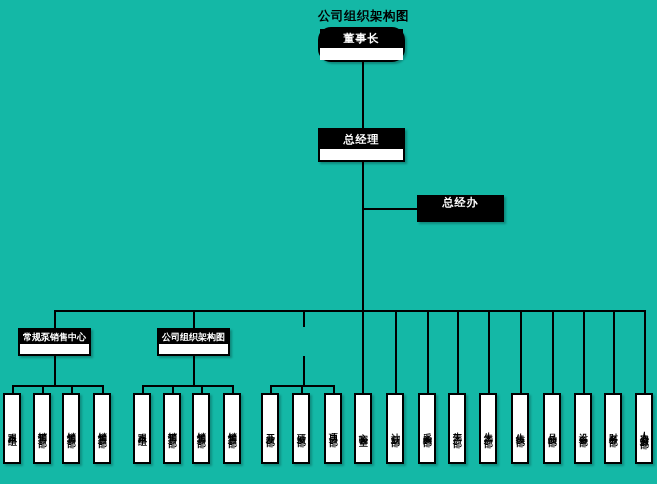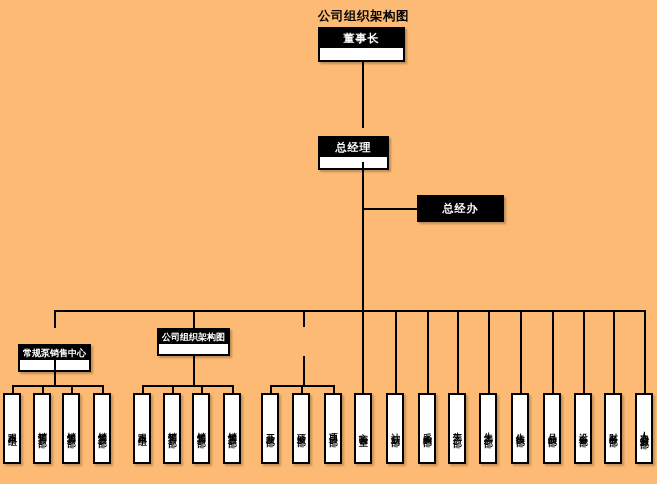--- a/index.html
+++ b/index.html
@@ -1,53 +1,53 @@
 <!DOCTYPE html>
 <html><head>
 <meta charset="utf-8">
 <style>
   html,body { margin:0; padding:0; background:#ffffff; font-family:"Liberation Sans",sans-serif; }
-  #canvas { position:relative; width:657px; height:484px; background:#fdba74; overflow:hidden; }
+  #canvas { position:relative; width:657px; height:484px; background:#14b8a6; overflow:hidden; }
   .page-title { position:absolute; left:318px; top:8px; font-size:12.5px; font-weight:bold;
                 color:#000; letter-spacing:0.5px; white-space:nowrap; }
   .node { position:absolute; box-sizing:border-box; }
   .node.two-part { border:2px solid #000; background:#fff; display:flex; flex-direction:column;
                    box-shadow:2px 2px 2px rgba(0,0,0,0.25); }
   .node.two-part .hdr { background:#000; color:#fff; font-weight:bold; display:flex;
                         align-items:center; justify-content:center; letter-spacing:1px;
                         white-space:nowrap; overflow:hidden; }
   .node.two-part.small .hdr { letter-spacing:0; }
   .node.two-part .bod { flex:1; background:#fff; }
   .node.solid { background:#000; color:#fff; font-weight:bold; display:flex;
-                align-items:center; justify-content:center; letter-spacing:1px;
+                justify-content:center; letter-spacing:1px;
                 box-shadow:2px 2px 2px rgba(0,0,0,0.25); }
   .node.vertical { border:2px solid #000; background:#fff; display:flex;
                    align-items:center; justify-content:center;
                    box-shadow:2px 2px 2px rgba(0,0,0,0.22); }
   .node.vertical .lbl { writing-mode:vertical-rl; text-orientation:upright;
                         font-weight:bold; letter-spacing:2px; line-height:1; color:#000; }
   .line { position:absolute; background:#000; }
 </style>
 </head>
 <body>
 
 <div id="canvas">
   <div class="page-title">公司组织架构图</div>
-<div class="node two-part" style="left: 318px; top: 27px; width: 87px; height: 35px;">
+<div class="node two-part" style="left: 318px; top: 27px; width: 87px; height: 35px; border-radius: 13px;">
       <div class="hdr" style="height: 19px; font-size: 11px;">董事长</div>
       <div class="bod"></div>
     </div>
-    <div class="node two-part" style="left: 318px; top: 136px; width: 71px; height: 34px; font-family: Liberation Serif, serif;">
+    <div class="node two-part" style="left: 318px; top: 128px; width: 87px; height: 34px; font-family: Liberation Serif, serif;">
       <div class="hdr" style="height: 19px; font-size: 11px;">总经理</div>
       <div class="bod"></div>
     </div>
     <div class="node solid" style="left: 417px; top: 195px; width: 87px; height: 27px;">
       <span class="lbl" style="font-size: 11px;">总经办</span>
     </div>
-    <div class="node two-part small" style="left: 18px; top: 328px; width: 73px; height: 28px; margin-top: 16px;">
+    <div class="node two-part small" style="left: 18px; top: 328px; width: 73px; height: 28px;">
       <div class="hdr" style="height: 14px; font-size: 9px;">常规泵销售中心</div>
       <div class="bod"></div>
     </div>
     <div class="node two-part small" style="left: 157px; top: 328px; width: 73px; height: 28px;">
       <div class="hdr" style="height: 14px; font-size: 9px;">公司组织架构图</div>
       <div class="bod"></div>
     </div>
     <div class="node vertical" style="left: 3px; top: 393px; width: 18px; height: 71px;">
       <span class="lbl" style="font-size: 9px;">跟单组</span>
     </div>

